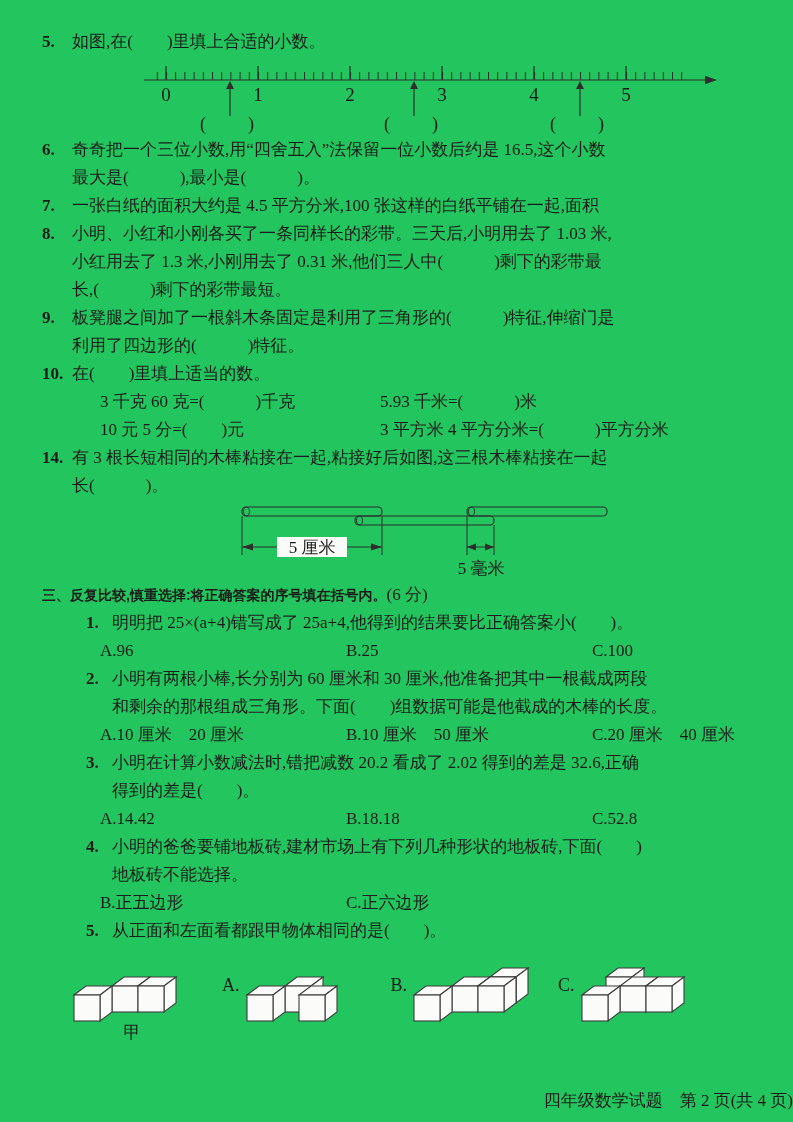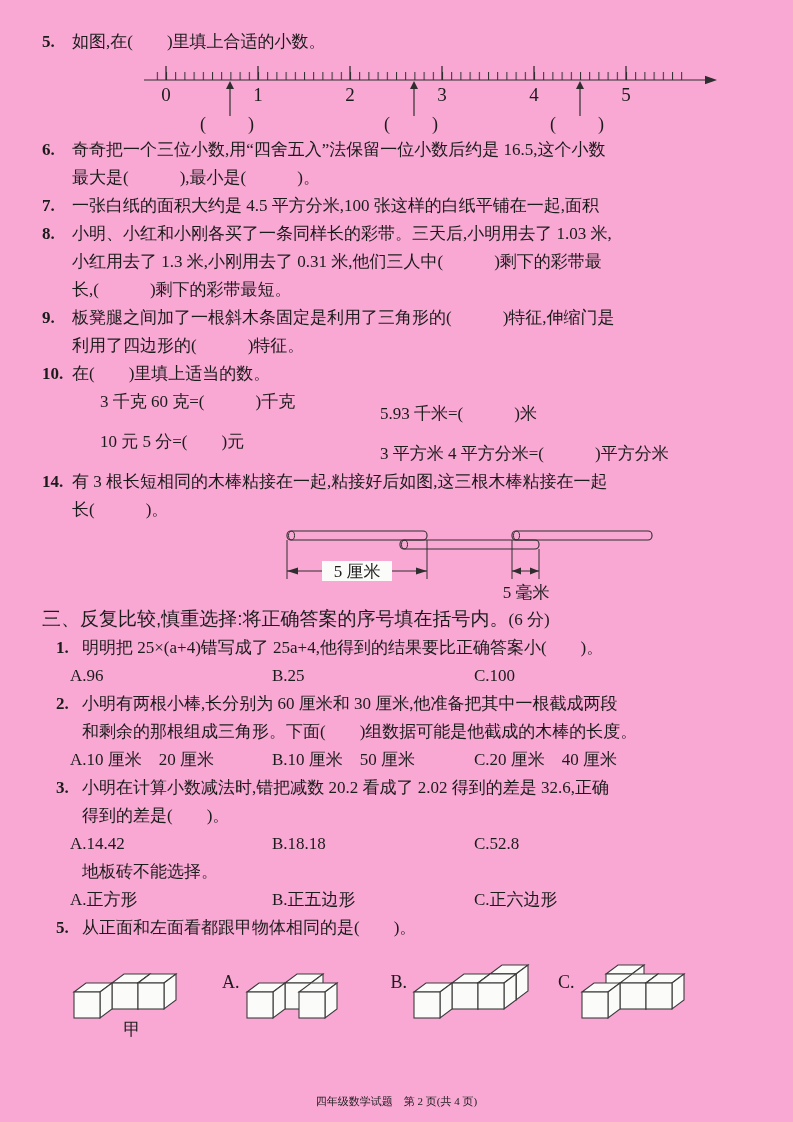--- a/index.html
+++ b/index.html
@@ -1,57 +1,57 @@
 <!DOCTYPE html>
 <html><head>
 <meta charset="utf-8">
 <style>
   html,body{margin:0;padding:0;background:#fbfbf9;}
   .page{
     position:relative;
     width:793px;height:1122px;
     box-sizing:border-box;
     padding:28px 26px 0 42px;
-    background:#f9a8d4;
+    background:#22c55e;
     color:#1b1b1b;
     overflow:hidden;
     font-family:"Liberation Serif","DejaVu Serif",serif;
     font-size:17px;line-height:28px;
   }
   .q{padding-left:30px;}
   .qnum{font-weight:700;display:inline-block;width:30px;margin-left:-30px;}
   .line{white-space:pre-wrap;}
   
   .numberline{position:relative;height:78px;margin:2px 0 0 64px;}
   .numberline svg{position:absolute;left:0;top:0;}
   .nlb{position:absolute;top:52px;font-size:18px;letter-spacing:2px;}
   .nlb1{left:64px;} .nlb2{left:248px;} .nlb3{left:414px;}
   
   .convrow{display:flex;}
   .convrow .c1{width:280px;white-space:pre-wrap;margin-left:28px;}
-  .convrow .c2{white-space:pre-wrap;margin-top:12px;}
-  
-  .rodfig{margin:1px 0 1px 145px;height:78px;text-align:center;}
+  .convrow .c2{white-space:pre-wrap;}
+  
+  .rodfig{margin:1px 0 1px 145px;height:78px;}
   
   .sec-head{margin-top:2px;white-space:pre-wrap;}
-  .sec-head .hb{font-weight:400;font-family:"Liberation Sans","DejaVu Sans",sans-serif;font-size:19px;}
+  .sec-head .hb{font-weight:700;font-family:"Liberation Sans","DejaVu Sans",sans-serif;font-size:14px;}
   .sec{margin-left:14px;}
-  .sec .q{padding-left:26px;}
+  .sec .q{padding-left:26px;margin-left:30px;}
   .sec .qnum{width:26px;margin-left:-26px;}
-  .opts{display:flex;margin-left:-12px;}
+  .opts{display:flex;margin-left:-12px;gap:44px;}
   .opt{display:inline-block;width:202px;white-space:pre-wrap;}
   .opt:last-child{width:auto;}
   
   .figrow{display:flex;align-items:flex-start;margin:4px 0 0 16px;}
   .figbase{display:flex;flex-direction:column;align-items:center;margin-right:30px;}
   .figbase .cap{line-height:20px;font-size:17px;}
   .figopt{display:flex;align-items:flex-start;margin-right:26px;}
   .optletter{font-size:18px;line-height:20px;margin:26px 5px 0 0;}
   .cubes{display:block;}
-  .footer{position:absolute;left:0;right:0;bottom:10px;text-align:center;font-size:11px;line-height:22px;}
+  .footer{position:absolute;left:0;right:0;bottom:10px;text-align:right;font-size:17px;line-height:22px;}
   svg line,svg path,svg rect.stroked,svg polygon.out,svg ellipse{stroke:#2e2e2e;fill:none;}
   svg polygon.fill{fill:#2e2e2e;stroke:none;}
   svg text{fill:#1b1b1b;font-family:"Liberation Serif","DejaVu Serif",serif;}
   .cube path,.cube rect{stroke:#3c3c3c;stroke-width:1.1;fill:#fbfbf9;}
 </style>
 </head>
 <body>
 
 <div class="page">
 
@@ -180,23 +180,23 @@
       <div class="line"><span class="qnum">3.</span><span>小明在计算小数减法时,错把减数 20.2 看成了 2.02 得到的差是 32.6,正确</span></div>
       <div class="line">得到的差是(　　)。</div>
       <div class="opts">
         <span class="opt">A.14.42</span>
         <span class="opt">B.18.18</span>
         <span class="opt">C.52.8</span>
       </div>
     </div>
 
     <div class="q">
+      <div class="line"><span class="qnum">4.</span><span>小明的爸爸要铺地板砖,建材市场上有下列几种形状的地板砖,下面(　　)</span></div>
       <div class="line">地板砖不能选择。</div>
       <div class="opts">
-        <span class="opt">A.正方形</span>
         <span class="opt">B.正五边形</span>
         <span class="opt">C.正六边形</span>
       </div>
     </div>
 
     <div class="q">
       <div class="line"><span class="qnum">5.</span><span>从正面和左面看都跟甲物体相同的是(　　)。</span></div>
     </div>
     <div class="figrow">
       <div class="figbase">

